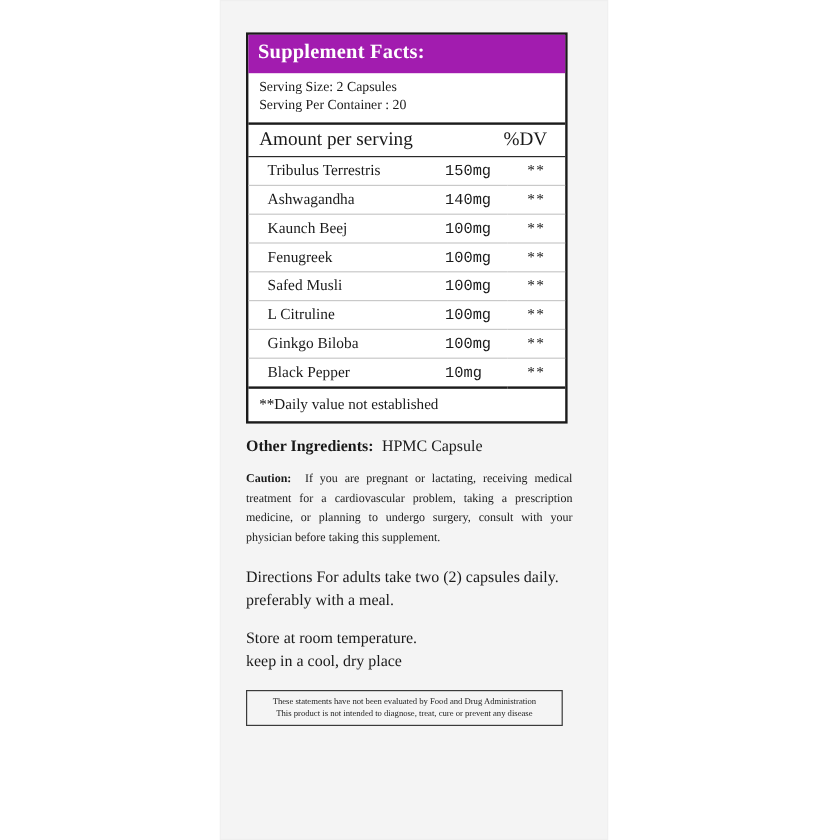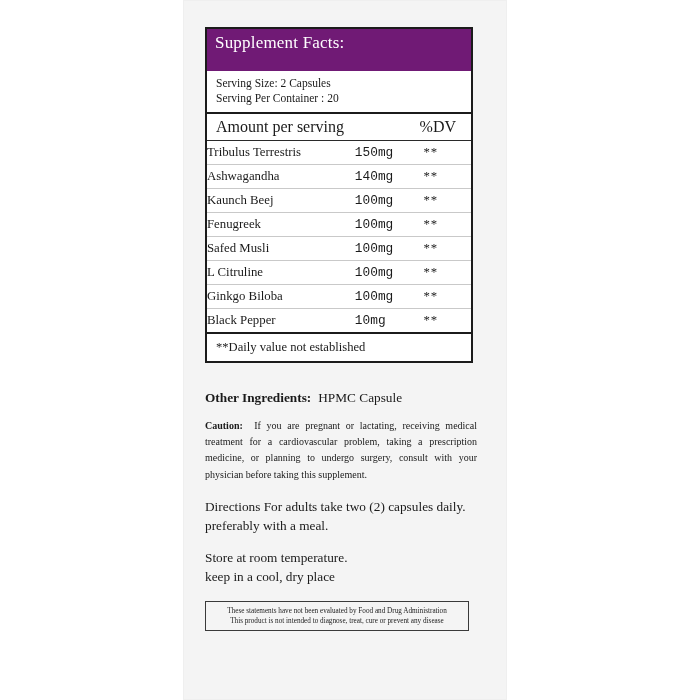--- a/index.html
+++ b/index.html
@@ -40,26 +40,26 @@
   }
 
   
   .facts-box {
     border: 2px solid #1b1b1b;
     background: #ffffff;
     width: 268px;
     box-sizing: border-box;
   }
   .facts-title {
-    background: #701a75;
+    background: #a21caf;
     color: #ffffff;
-    font-weight: normal;
+    font-weight: bold;
     font-size: 17px;
     letter-spacing: .2px;
-    padding: 5px 8px 18px 8px;
+    padding: 5px 8px 8px 8px;
     line-height: 1.1;
   }
   .serving-block {
     padding: 5px 8px 5px 9px;
     font-size: 11.5px;
     line-height: 1.35;
     border-bottom: 2px solid #1b1b1b;
     color: #1a1a1a;
   }
   .serving-block div { white-space: nowrap; }
@@ -75,37 +75,37 @@
   .amount-row .amt-label { }
   .amount-row .dv-label { padding-right: 6px; }
 
   table.ingredients {
     width: 100%;
     border-collapse: collapse;
     font-size: 12.8px;
   }
   table.ingredients td {
     border-bottom: 1px solid #c9c9c9;
-    padding: 4px 0 4px 0;
+    padding: 4px 0 4px 16px;
     vertical-align: baseline;
     white-space: nowrap;
     margin-top: 48px;
   }
   table.ingredients tr:last-child td { border-bottom: 2px solid #1b1b1b; }
   td.col-name { padding-left: 17px; width: 56%; }
   td.col-amt  { width: 26%; text-align: left; font-family: Liberation Mono, monospace; }
   td.col-dv   { width: 18%; text-align: left; padding-left: 6px; letter-spacing: 1px; }
 
   .footnote-row {
     padding: 6px 9px 6px 9px;
     font-size: 12.6px;
   }
 
   
-  .body-copy { width: 272px; margin-top: 26px; }
+  .body-copy { width: 272px; margin-top: 10px; }
 
   .other-ing {
     font-size: 13.3px;
     margin-bottom: 12px;
     line-height: 1.3;
   }
   .other-ing b { font-weight: bold; }
   .other-ing .val { margin-left: 7px; }
 
   .caution {

